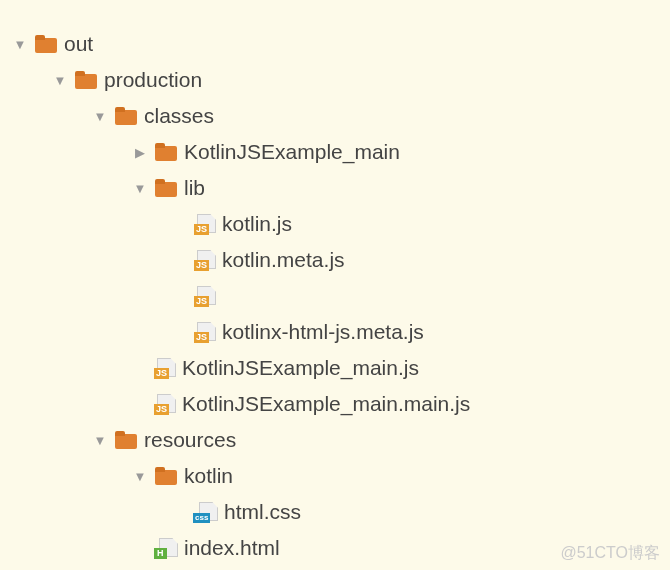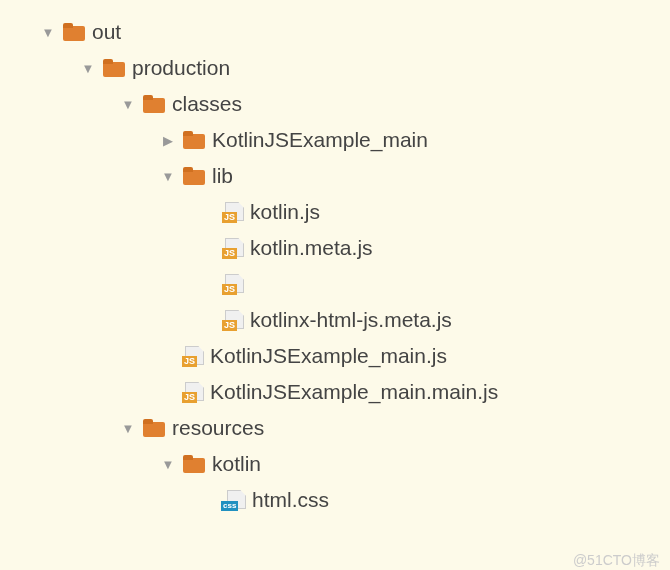--- a/index.html
+++ b/index.html
@@ -7,22 +7,21 @@
       padding: 0;
       background: #fdfae9;
       font-family: "Helvetica Neue", Arial, sans-serif;
       font-size: 21px;
       color: #333;
       width: 670px;
       height: 570px;
       position: relative;
     }
     .tree {
-      padding: 14px 0 0 10px;
-      margin-left: 28px;
+      padding: 26px 0 0 10px;
     }
     .row {
       display: flex;
       align-items: center;
       height: 36px;
     }
     .indent { display: inline-block; width: 40px; }
     .arrow {
       width: 20px;
       display: inline-flex;
@@ -132,23 +131,23 @@
       padding: 0 3px;
       bottom: -1px;
       left: 0;
       line-height: 11px;
     }
     .label {
       color: #444;
     }
     .watermark {
       position: absolute;
-      bottom: 0;
+      bottom: 6px;
       right: 10px;
-      font-size: 14px;
+      font-size: 16px;
       color: #ccc;
     }
   </style>
 </head>
 <body>
 
 <div class="tree">
 
   <div class="row">
     <span class="arrow down"></span>
@@ -266,16 +265,24 @@
   <div class="row">
     <span class="indent"></span>
       <span class="indent"></span>
       <span class="indent"></span>
       <span class="indent"></span>
     <span class="arrow"></span>
     <span class="icon css-icon"></span>
     <span class="label">html.css</span>
   </div>
 
+  <div class="row">
+    <span class="indent"></span>
+      <span class="indent"></span>
+      <span class="indent"></span>
+    <span class="arrow"></span>
+    <span class="icon html-icon"></span>
+    <span class="label">index.html</span>
+  </div>
 
 </div>
 
 <div class="watermark">@51CTO博客</div>
 
 </body></html>

